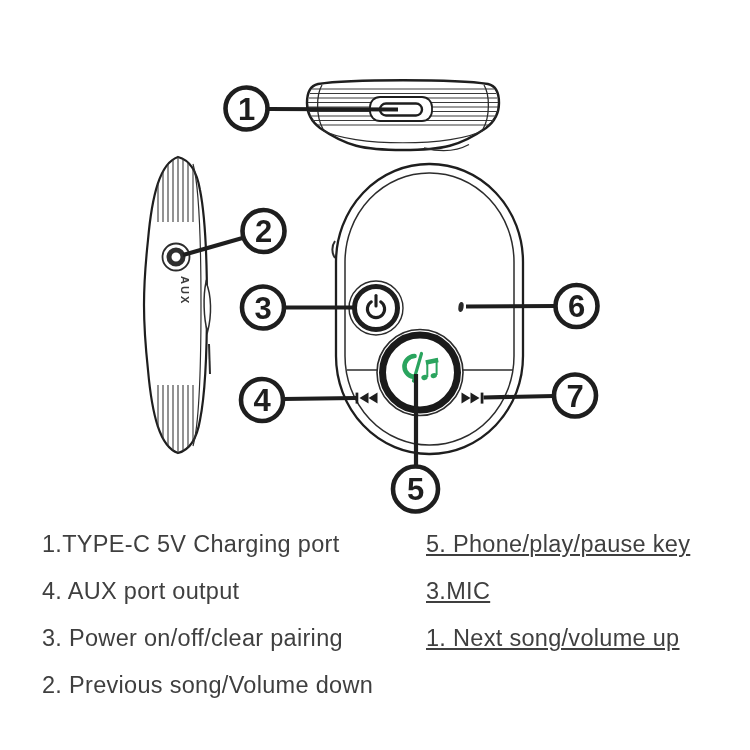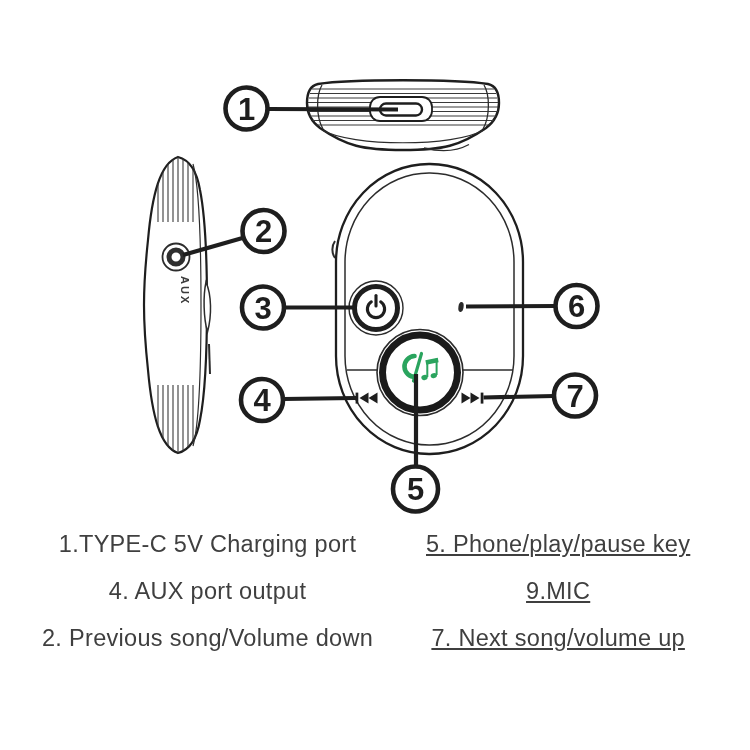--- a/index.html
+++ b/index.html
@@ -8,21 +8,21 @@
     font-family:"Liberation Sans",sans-serif;
   }
   .stage{position:absolute;left:0;top:0;width:750px;height:750px;}
   svg text.callout-num{
     font-family:"Liberation Sans",sans-serif;font-weight:bold;font-size:31px;fill:#1e1e1e;
   }
   svg text.aux-label{
     font-family:"Liberation Sans",sans-serif;font-weight:bold;font-size:11px;fill:#3c3c3c;letter-spacing:2px;
   }
   .legend{position:absolute;color:#3f3f3f;font-size:23.5px;letter-spacing:0.3px;}
-  .legend .legend-item{height:47px;line-height:47px;white-space:nowrap;text-align:center;}
+  .legend .legend-item{height:47px;line-height:47px;white-space:nowrap;}
   .legend-left{left:42px;top:521px;}
   .legend-right{left:426px;top:521px;text-decoration:underline;}
 </style>
 </head>
 <body>
 
 <div class="stage">
 <svg width="750" height="750" viewBox="0 0 750 750">
   <defs>
     <clipPath id="topClip">
@@ -168,19 +168,20 @@
       <circle cx="575" cy="395.5" r="21" fill="#ffffff" stroke="#1e1e1e" stroke-width="4.6"></circle>
       <text class="callout-num" x="575" y="406.5" text-anchor="middle">7</text>
     </g>
   </g>
 </svg>
 </div>
 
 <div class="legend legend-left">
   <div class="legend-item">1.TYPE-C 5V Charging port</div>
   <div class="legend-item">4. AUX port output</div>
+  <div class="legend-item">3. Power on/off/clear pairing</div>
   <div class="legend-item">2. Previous song/Volume down</div>
 </div>
 <div class="legend legend-right">
   <div class="legend-item">5. Phone/play/pause key</div>
-  <div class="legend-item">9.MIC</div>
-  <div class="legend-item">7. Next song/volume up</div>
+  <div class="legend-item">3.MIC</div>
+  <div class="legend-item">1. Next song/volume up</div>
 </div>
 
 </body></html>

